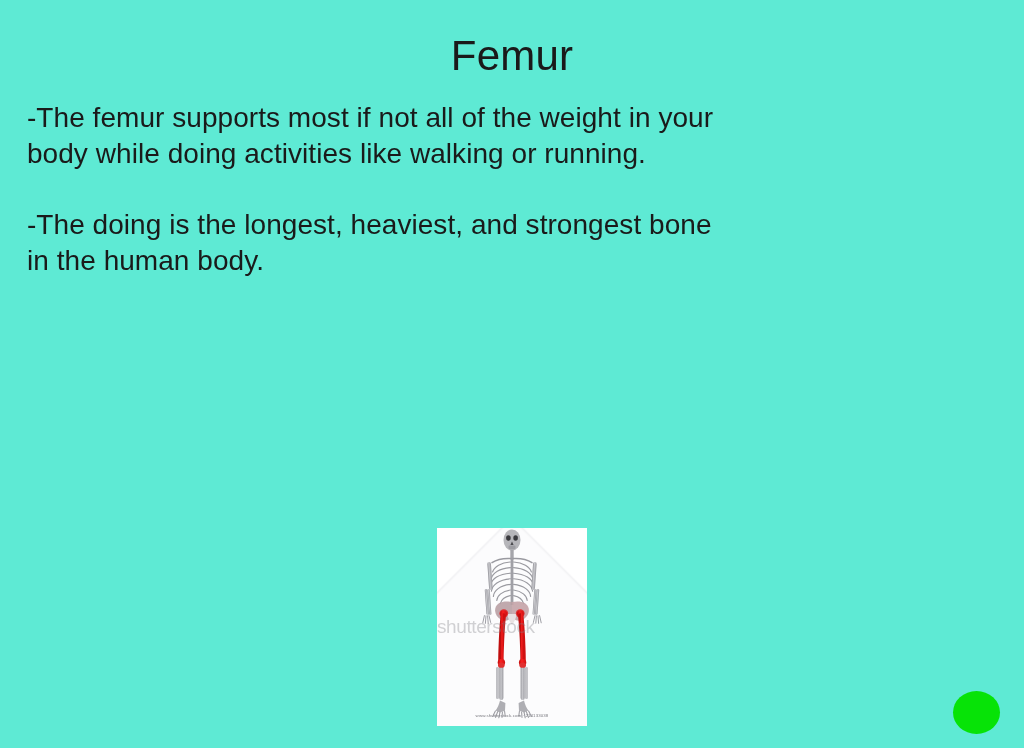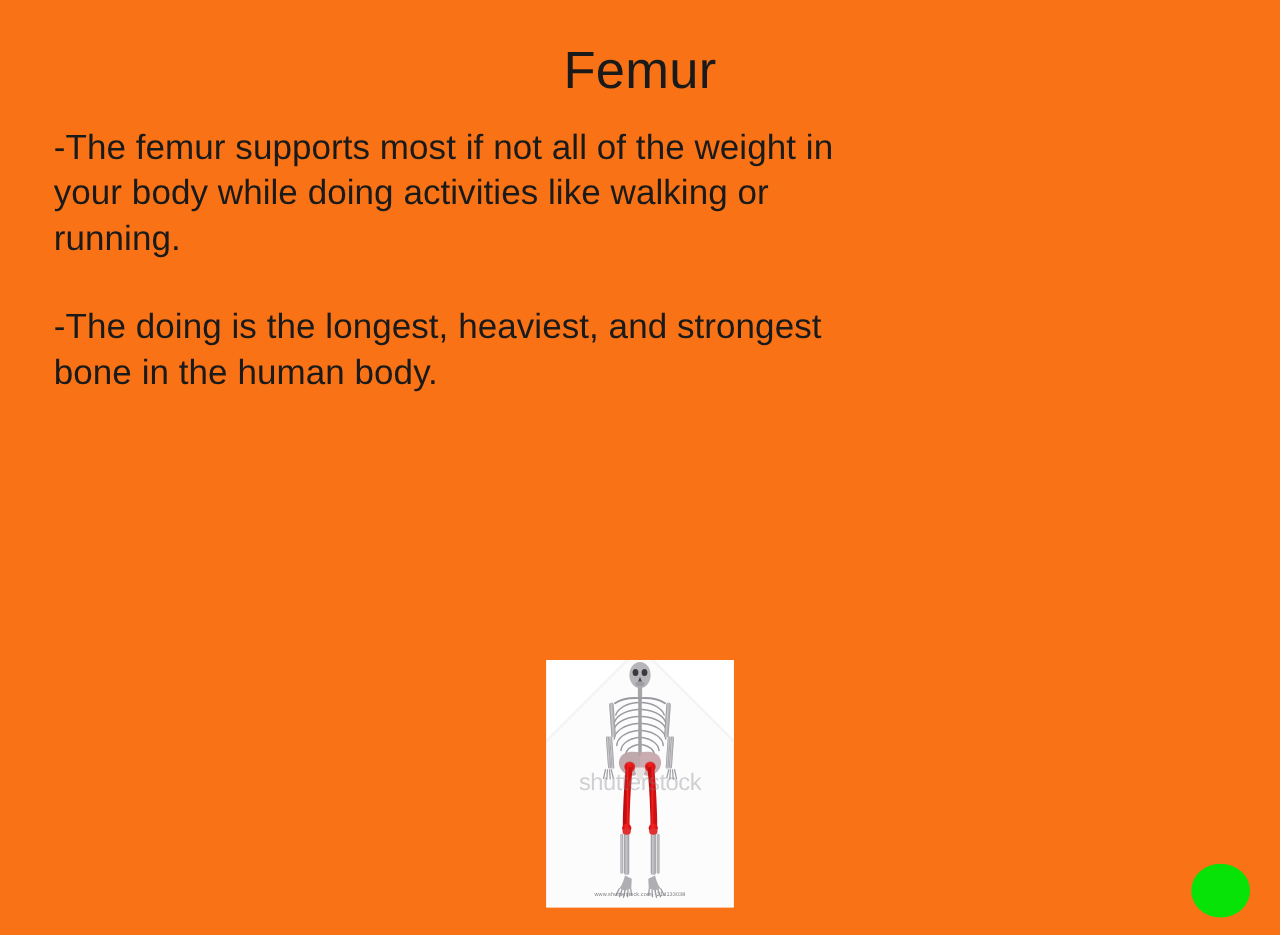--- a/index.html
+++ b/index.html
@@ -11,21 +11,21 @@
     width: 1024px;
     height: 748px;
     background: #ffffff;
     font-family: "Liberation Sans", sans-serif;
     overflow: hidden;
   }
   .slide {
     position: relative;
     width: 1024px;
     height: 748px;
-    background: #f97316;
+    background: #5eead4;
   }
 
   
   .slide-title {
     position: absolute;
     top: 33px;
     left: 0;
     width: 1024px;
     text-align: center;
     font-size: 42px;
@@ -40,21 +40,21 @@
     position: absolute;
     left: 27px;
     top: 100px;
     width: 690px;
   }
   .bullet-para {
     font-size: 28px;
     font-weight: 400;
     color: #1a1a1a;
     line-height: 1.30;
-    margin: 0 0 34px 16px;
+    margin: 0 0 34px 0;
     letter-spacing: 0.05px;
   }
   .bullet-para:last-child {
     margin-bottom: 0;
   }
 
   
   .stock-image {
     position: absolute;
     left: 437px;
@@ -83,21 +83,21 @@
     left: 0;
     top: 0;
     width: 150px;
     height: 198px;
   }
   .watermark-text {
     position: absolute;
     left: 0;
     top: 88px;
     width: 150px;
-    text-align: center;
+    text-align: left;
     font-size: 19px;
     font-weight: 400;
     color: rgba(130,130,136,0.36);
     letter-spacing: -0.4px;
     pointer-events: none;
     font-family: "Liberation Sans", sans-serif;
   }
   .watermark-footer {
     position: absolute;
     left: 0;

